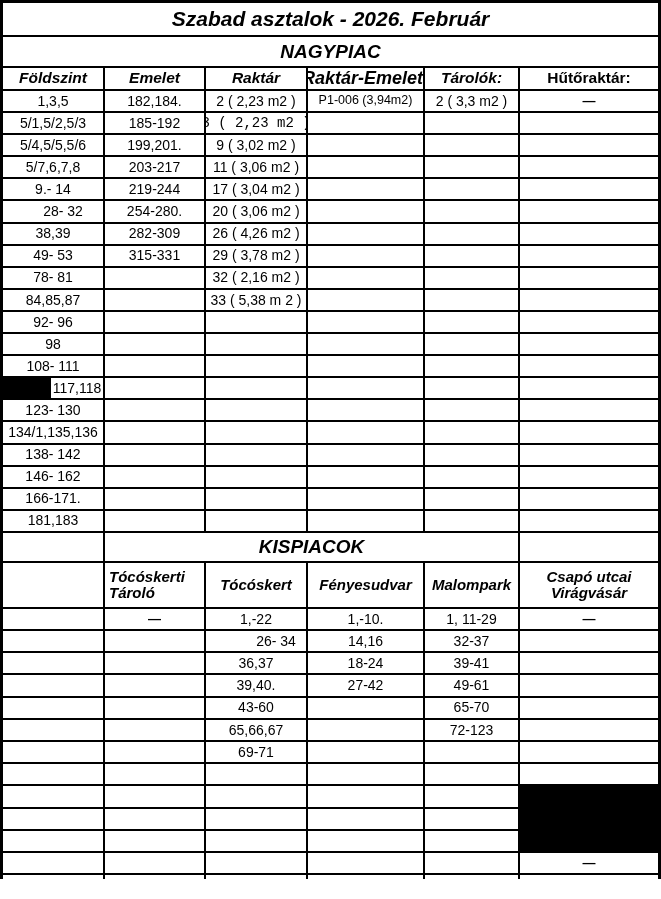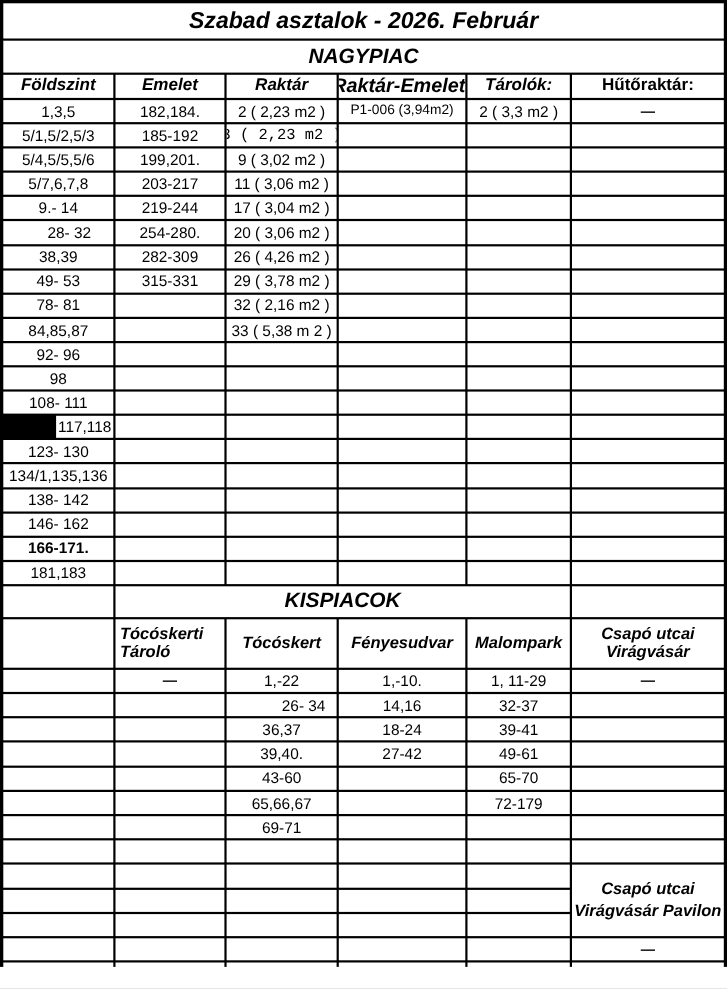--- a/index.html
+++ b/index.html
@@ -54,40 +54,39 @@
   <div class="cell kis-title">KISPIACOK</div>
   <div class="cell" style="grid-column:6;grid-row:24"></div>
 
   <div class="cell" style="grid-column:1;grid-row:25"></div>
   <div class="cell kis-hdr wrap leftal" style="grid-column:2;grid-row:25">Tócóskerti Tároló</div>
   <div class="cell kis-hdr" style="grid-column:3;grid-row:25">Tócóskert</div>
   <div class="cell kis-hdr" style="grid-column:4;grid-row:25">Fényesudvar</div>
   <div class="cell kis-hdr" style="grid-column:5;grid-row:25">Malompark</div>
   <div class="cell kis-hdr wrap" style="grid-column:6;grid-row:25">Csapó utcai Virágvásár</div>
 
-  <div class="cell pavilon wrap">Csapó utcai Virágvásár Pavilon</div>
 <div class="cell" style="grid-area: 4 / 1;">1,3,5</div>
     <div class="cell" style="grid-area: 5 / 1;">5/1,5/2,5/3</div>
     <div class="cell" style="grid-area: 6 / 1;">5/4,5/5,5/6</div>
     <div class="cell" style="grid-area: 7 / 1;">5/7,6,7,8</div>
     <div class="cell" style="grid-area: 8 / 1;">9.- 14</div>
     <div class="cell" style="grid-area: 9 / 1; padding-left: 20px;">28- 32</div>
     <div class="cell" style="grid-area: 10 / 1;">38,39</div>
     <div class="cell" style="grid-area: 11 / 1;">49- 53</div>
     <div class="cell" style="grid-area: 12 / 1;">78- 81</div>
     <div class="cell" style="grid-area: 13 / 1;">84,85,87</div>
     <div class="cell" style="grid-area: 14 / 1;">92- 96</div>
     <div class="cell" style="grid-area: 15 / 1;">98</div>
     <div class="cell" style="grid-area: 16 / 1;">108- 111</div>
     <div class="cell" style="grid-area: 17 / 1; margin-left: 48px;">117,118</div>
     <div class="cell" style="grid-area: 18 / 1;">123- 130</div>
     <div class="cell" style="grid-area: 19 / 1;">134/1,135,136</div>
     <div class="cell" style="grid-area: 20 / 1;">138- 142</div>
     <div class="cell" style="grid-area: 21 / 1;">146- 162</div>
-    <div class="cell" style="grid-area: 22 / 1; font-weight: bold;">166-171.</div>
+    <div class="cell" style="grid-area: 22 / 1;">166-171.</div>
     <div class="cell" style="grid-area: 23 / 1;">181,183</div>
     <div class="cell" style="grid-area: 4 / 2;">182,184.</div>
     <div class="cell" style="grid-area: 5 / 2;">185-192</div>
     <div class="cell" style="grid-area: 6 / 2;">199,201.</div>
     <div class="cell" style="grid-area: 7 / 2;">203-217</div>
     <div class="cell" style="grid-area: 8 / 2;">219-244</div>
     <div class="cell" style="grid-area: 9 / 2;">254-280.</div>
     <div class="cell" style="grid-area: 10 / 2;">282-309</div>
     <div class="cell" style="grid-area: 11 / 2;">315-331</div>
     <div class="cell" style="grid-area: 12 / 2;"></div>
@@ -232,21 +231,21 @@
     <div class="cell" style="grid-area: 34 / 4;"></div>
     <div class="cell" style="grid-area: 35 / 4;"></div>
     <div class="cell" style="grid-area: 36 / 4;"></div>
     <div class="cell" style="grid-area: 37 / 4;"></div>
     <div class="cell" style="grid-area: 38 / 4;"></div>
     <div class="cell" style="grid-area: 26 / 5;">1, 11-29</div>
     <div class="cell" style="grid-area: 27 / 5;">32-37</div>
     <div class="cell" style="grid-area: 28 / 5;">39-41</div>
     <div class="cell" style="grid-area: 29 / 5;">49-61</div>
     <div class="cell" style="grid-area: 30 / 5;">65-70</div>
-    <div class="cell" style="grid-area: 31 / 5;">72-179</div>
+    <div class="cell" style="grid-area: 31 / 5;">72-123</div>
     <div class="cell" style="grid-area: 32 / 5;"></div>
     <div class="cell" style="grid-area: 33 / 5;"></div>
     <div class="cell" style="grid-area: 34 / 5;"></div>
     <div class="cell" style="grid-area: 35 / 5;"></div>
     <div class="cell" style="grid-area: 36 / 5;"></div>
     <div class="cell" style="grid-area: 37 / 5;"></div>
     <div class="cell" style="grid-area: 38 / 5;"></div>
     <div class="cell dash" style="grid-area: 26 / 6;">—</div>
     <div class="cell" style="grid-area: 27 / 6;"></div>
     <div class="cell" style="grid-area: 28 / 6;"></div>

